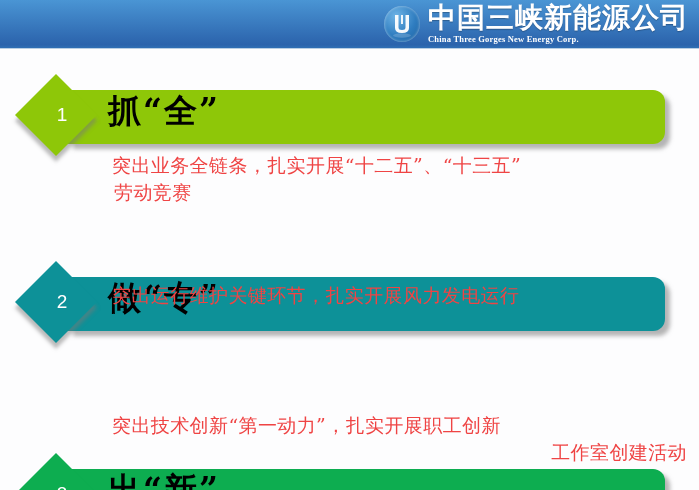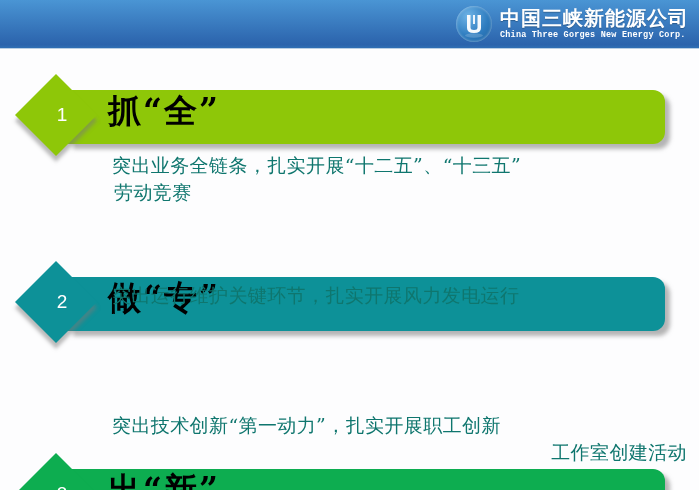--- a/index.html
+++ b/index.html
@@ -57,29 +57,29 @@
     left: 0; top: 0;
   }
   .brand-text {
     display: flex;
     flex-direction: column;
     justify-content: center;
     line-height: 1;
   }
   .brand-cn {
     font-family: "Liberation Sans", sans-serif;
-    font-size: 20px;
+    font-size: 28px;
     font-weight: bold;
     color: #ffffff;
     letter-spacing: 1px;
     text-shadow: 0 1px 1px rgba(0,0,0,0.25);
     white-space: nowrap;
   }
   .brand-en {
-    font-family: Liberation Mono, monospace;
+    font-family: Liberation Serif, serif;
     font-size: 8.5px;
     font-weight: bold;
     color: #ffffff;
     letter-spacing: 0.2px;
     margin-top: 3px;
     white-space: nowrap;
   }
 
   
   .block {
@@ -138,21 +138,21 @@
     color: #000000;
     letter-spacing: 2px;
     white-space: nowrap;
   }
   .body-text {
     position: absolute;
     left: 112px;
     width: 575px;
     font-family: "DejaVu Serif", "Liberation Serif", serif;
     font-size: 19px;
-    color: #0f766e;
+    color: #ef4444;
     line-height: 1.42;
     letter-spacing: 0.4px;
   }
   .body-text .ln { display: block; }
   .body-text .ln2 { padding-left: 2px; }
 
   .b1 { top: 86px; }
   .b2 { top: 211px; }
   .b3 { top: 341px; }
   .t1 { top: 152px; }

